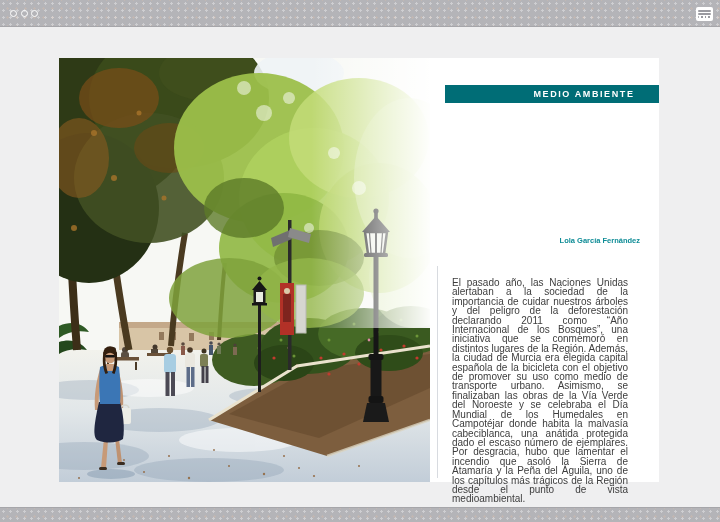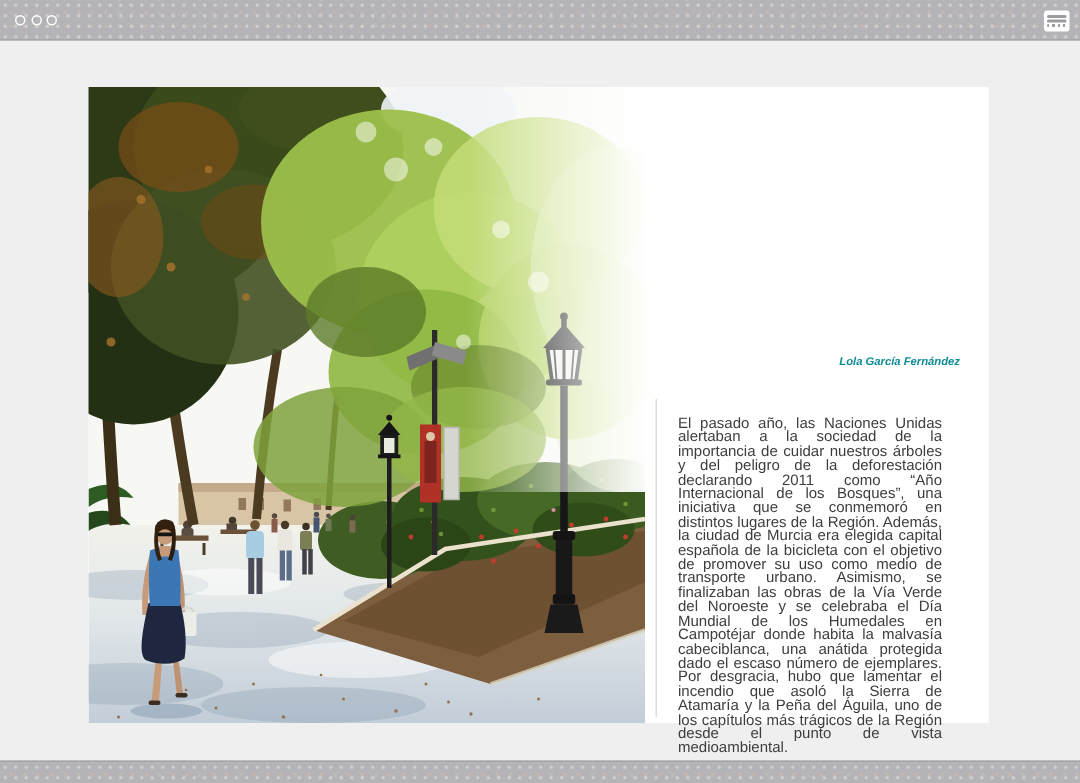--- a/index.html
+++ b/index.html
@@ -31,21 +31,21 @@
     position:absolute;left:15px;right:0;top:27px;height:18px;background:#006d76;
     color:#fff;font-size:9px;font-weight:bold;letter-spacing:1.6px;
     display:flex;align-items:center;justify-content:center;padding-left:64px;box-sizing:border-box;
   }
   .title{
     position:absolute;right:19px;top:112px;width:190px;margin:0;
     text-align:right;font-size:19px;line-height:23px;font-weight:bold;color:#0e8c96;letter-spacing:-0.2px;
   }
   .byline{
     position:absolute;right:19px;top:178px;width:190px;
-    text-align:right;font-size:7.5px;font-weight:bold;color:#0e8c96;font-style:italic;
+    text-align:right;font-size:7.5px;font-weight:bold;color:#0e8c96;
   }
   .rule{position:absolute;left:7px;top:208px;height:212px;width:1px;background:#d8dbe0;}
   .bodytext{
     position:absolute;left:10px;right:19px;top:208px;margin:12px;
     font-size:10px;line-height:9.4px;text-align:justify;color:#3d3d3d;
   }
 </style>
 </head>
 <body>
 
@@ -310,19 +310,22 @@
         <circle cx="225" cy="398" r="1"></circle>
           <circle cx="255" cy="418" r="1.1"></circle>
           <circle cx="300" cy="408" r="1"></circle>
       </g>
 
       <rect x="252" y="0" width="119" height="270" fill="url(#fr)"></rect>
     </svg>
   </figure>
 
   <section class="article">
+    <div class="banner">
+      <span>MEDIO AMBIENTE</span>
+    </div>
     <div class="byline">Lola García Fernández</div>
     <div class="rule"></div>
     <p class="bodytext">El pasado año, las Naciones Unidas alertaban a la sociedad de la importancia de cuidar nuestros árboles y del peligro de la deforestación declarando 2011 como “Año Internacional de los Bosques”, una iniciativa que se conmemoró en distintos lugares de la Región. Además, la ciudad de Murcia era elegida capital española de la bicicleta con el objetivo de promover su uso como medio de transporte urbano. Asimismo, se finalizaban las obras de la Vía Verde del Noroeste y se celebraba el Día Mundial de los Humedales en Campotéjar donde habita la malvasía cabeciblanca, una anátida protegida dado el escaso número de ejemplares. Por desgracia, hubo que lamentar el incendio que asoló la Sierra de Atamaría y la Peña del Águila, uno de los capítulos más trágicos de la Región desde el punto de vista medioambiental.</p>
   </section>
 </div>
 
 <div class="chrome-bar bottom"></div>
 
 </body></html>

